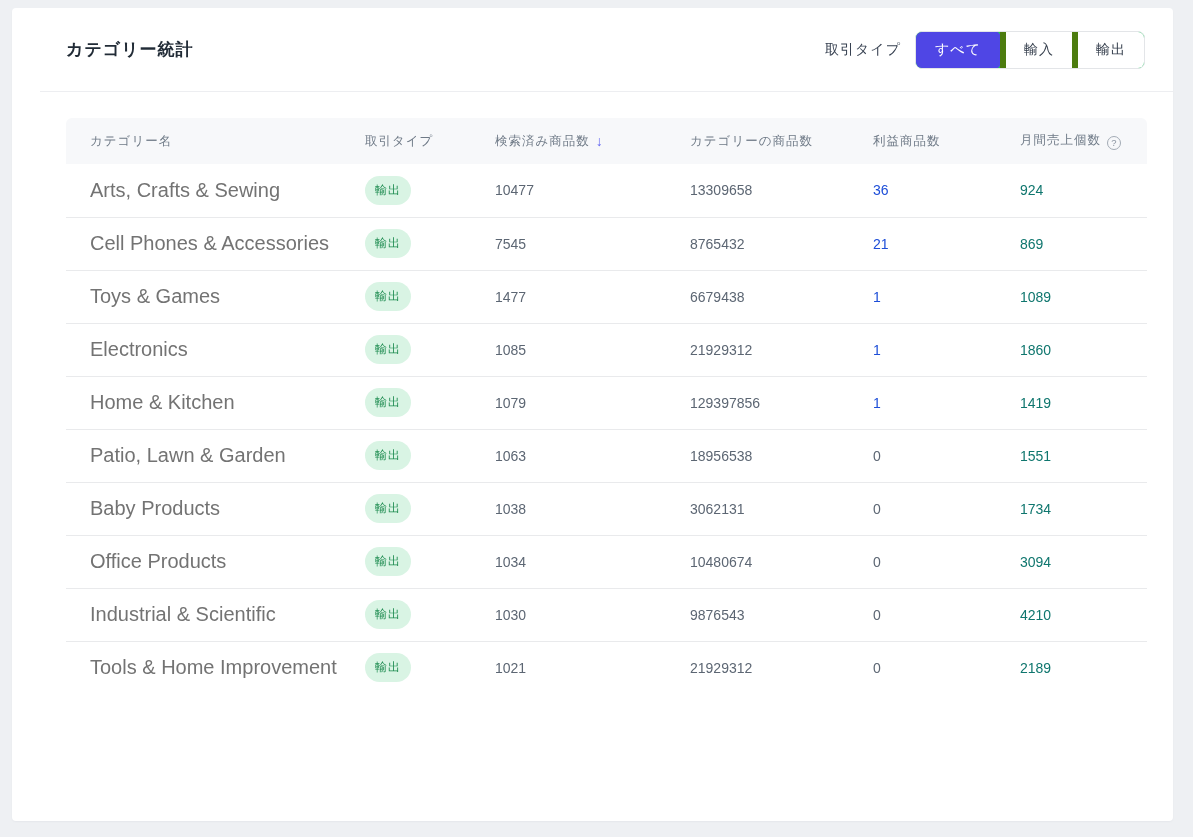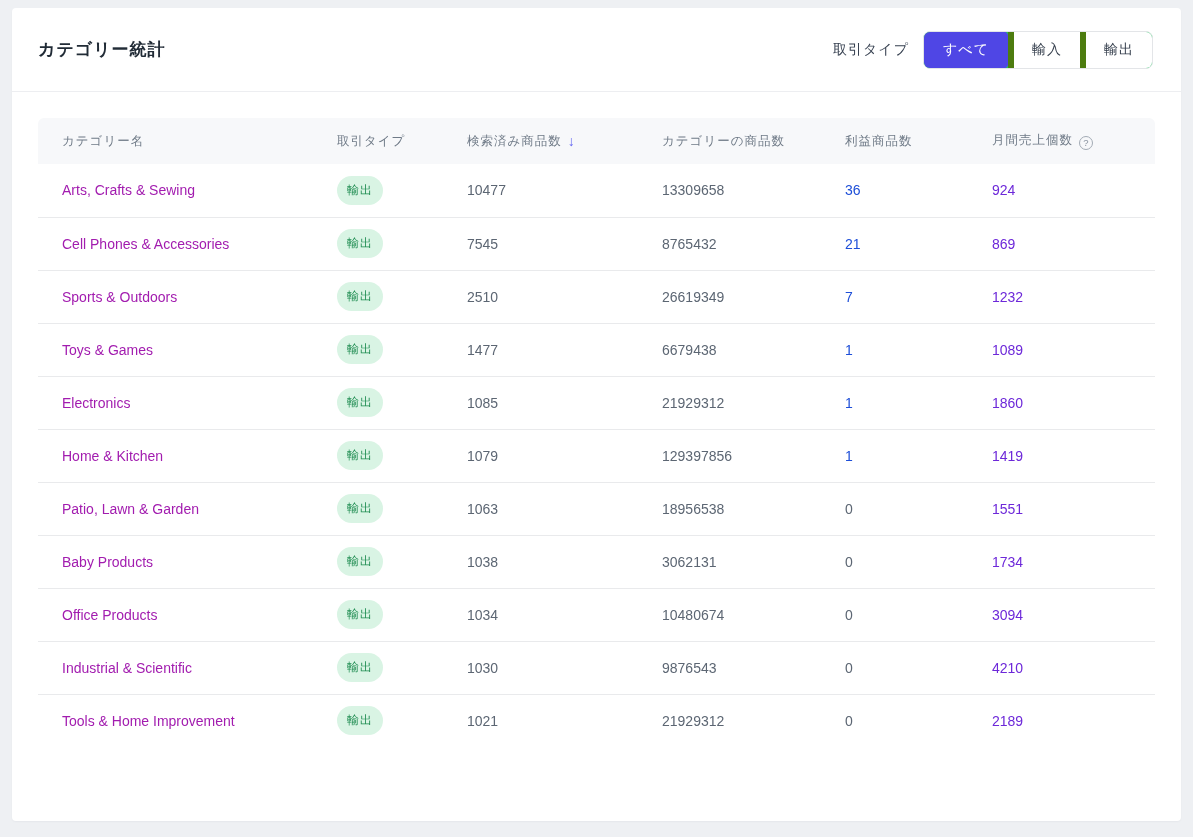--- a/index.html
+++ b/index.html
@@ -5,24 +5,25 @@
   * { box-sizing: border-box; margin: 0; padding: 0; }
   html, body { width: 1193px; height: 837px; }
   body {
     background: #eef0f3;
     font-family: "Liberation Sans", "DejaVu Sans", sans-serif;
     color: #1b2430;
   }
   .card {
     background: #ffffff;
     border-radius: 4px;
-    margin: 8px 12px 0 12px;
+    margin: 8px 20px 0 12px;
     height: 813px;
     box-shadow: 0 1px 2px rgba(16,24,40,0.04);
     overflow: hidden;
+    padding-left: 28px;
   }
   .card-header {
     height: 84px;
     display: flex;
     align-items: center;
     justify-content: space-between;
     padding: 0 28px 0 26px;
     border-bottom: 1px solid #edeef1;
   }
   .card-title {
@@ -91,33 +92,33 @@
   thead th:last-child { border-radius: 0 6px 0 0; }
   tbody td {
     height: 53px;
     border-bottom: 1px solid #e9eaec;
     font-size: 14px;
     color: #5c6673;
     vertical-align: middle;
     padding: 0;
   }
   tbody tr:last-child td { border-bottom: none; }
-  td.name-cell { padding-left: 24px; font-size: 14px; color: #a21caf; }
+  td.name-cell { padding-left: 24px; font-size: 20px; color: #737373; }
   .badge {
     display: inline-block;
     background: #d9f4e4;
     color: #208d52;
     font-size: 12px;
     padding: 6px 10px;
     border-radius: 999px;
     letter-spacing: 1px;
   }
   .val-green { color: #1d4ed8; }
   .val-gray { color: #5c6673; }
-  .val-blue { color: #6d28d9; }
+  .val-blue { color: #0f766e; }
   .sort-icon {
     color: #6366f1;
     font-size: 14px;
     margin-left: 6px;
     display: inline-block;
     vertical-align: -1px;
   }
   .help-icon {
     display: inline-flex;
     align-items: center;
@@ -195,28 +196,20 @@
 
   <tr>
     <td class="name-cell">Cell Phones &amp; Accessories</td>
     <td><span class="badge">輸出</span></td>
     <td>7545</td>
     <td>8765432</td>
     <td><span class="val-green">21</span></td>
     <td><span class="val-blue">869</span></td>
   </tr>
 
-  <tr>
-    <td class="name-cell">Sports &amp; Outdoors</td>
-    <td><span class="badge">輸出</span></td>
-    <td>2510</td>
-    <td>26619349</td>
-    <td><span class="val-green">7</span></td>
-    <td><span class="val-blue">1232</span></td>
-  </tr>
 
   <tr>
     <td class="name-cell">Toys &amp; Games</td>
     <td><span class="badge">輸出</span></td>
     <td>1477</td>
     <td>6679438</td>
     <td><span class="val-green">1</span></td>
     <td><span class="val-blue">1089</span></td>
   </tr>
 

